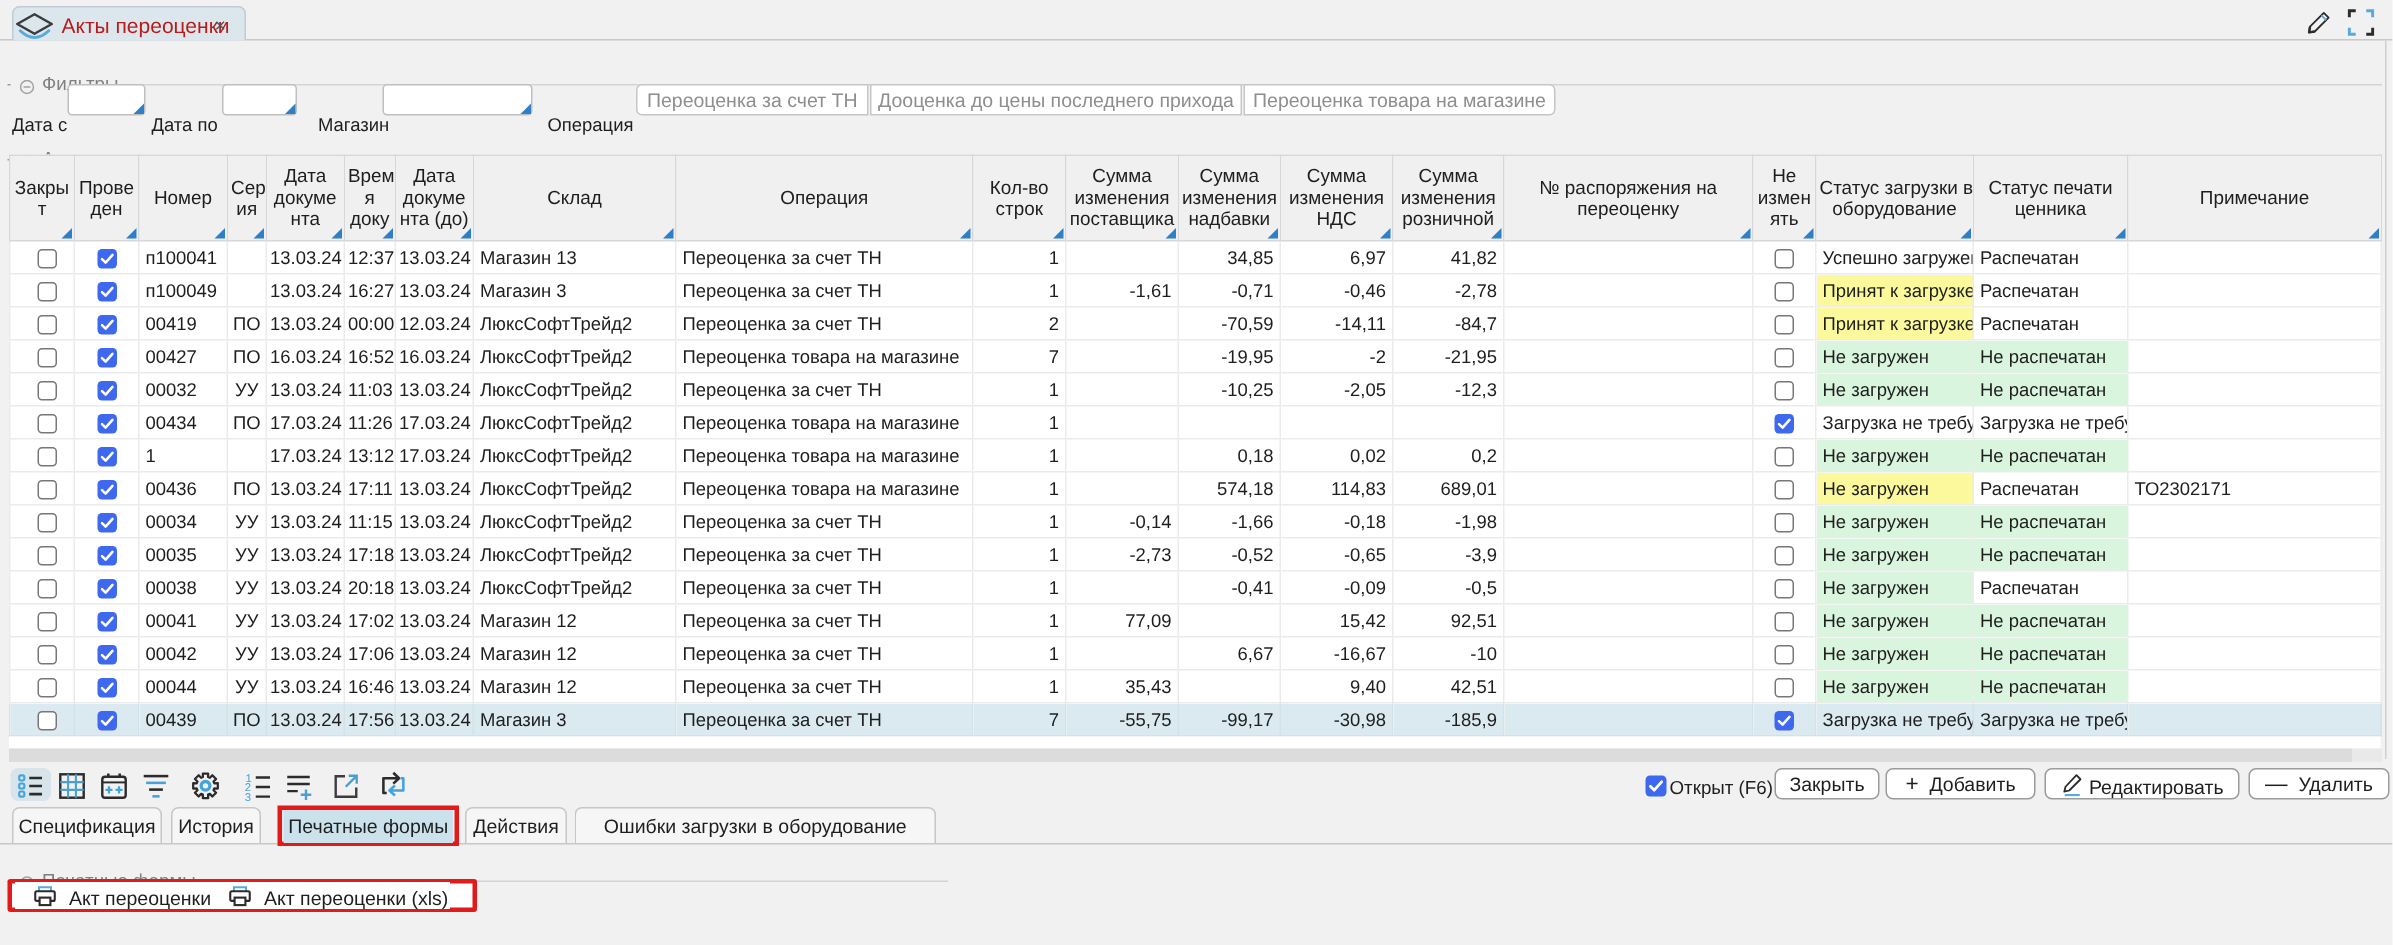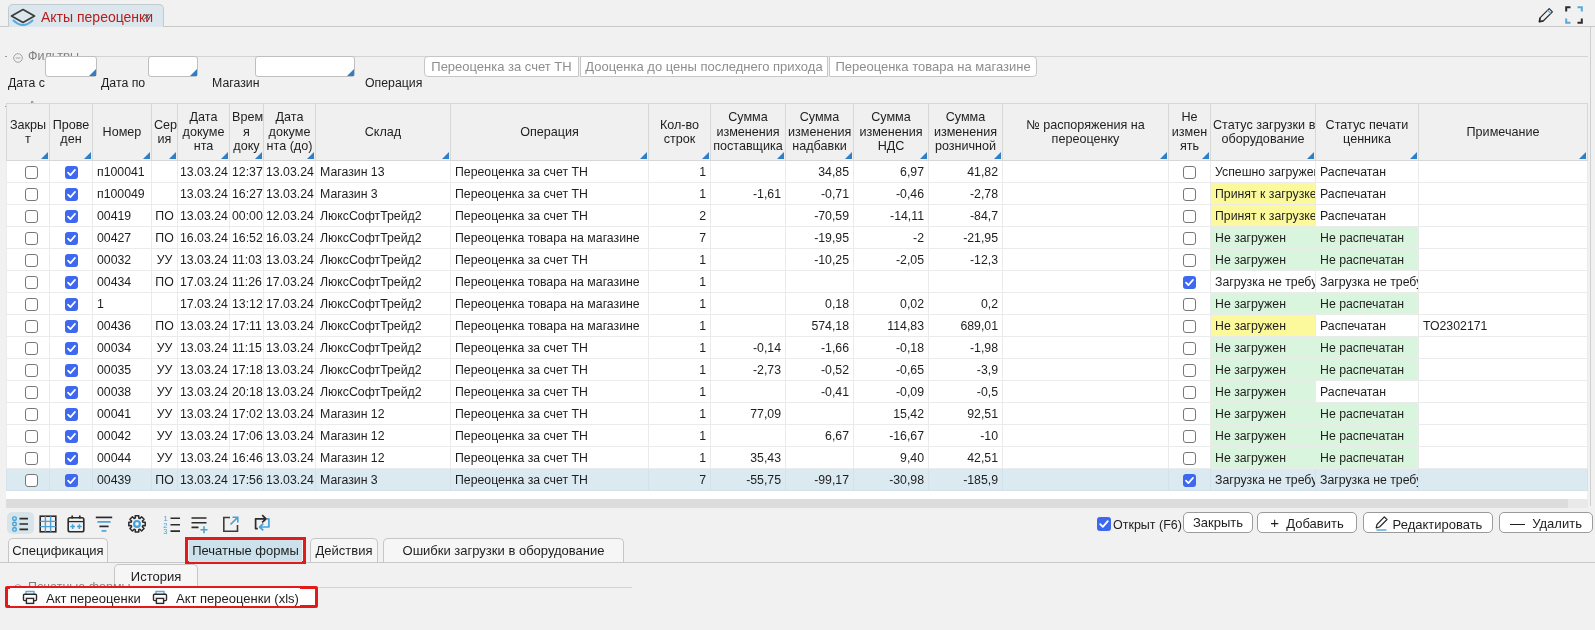--- a/index.html
+++ b/index.html
@@ -629,21 +629,21 @@
 <div class="btn" style="left:1183px; width:70px; line-height:19px;">Закрыть</div>
 <div class="btn" style="left:1257px; width:100px; line-height:19px;"><span style="font-size:15px;">+</span>&nbsp; Добавить</div>
 <div class="btn" style="left:1363px; width:130px; line-height:19px;"><span style="position:relative; top:2px; margin-right:4px;"><svg width="15" height="16" viewBox="0 0 15 16">
 <path d="M10.3 1.8 L13 4.5 L5.5 12 L2.2 12.8 L3 9.5 Z" fill="none" stroke="#2b2b2b" stroke-width="1.2" stroke-linejoin="round"></path>
 <path d="M2.5 15 H12.5" stroke="#57abdd" stroke-width="1.5"></path>
 </svg></span>Редактировать</div>
 <div class="btn" style="left:1499px; width:94px; line-height:19px;"><span style="font-size:15px;">—</span>&nbsp; Удалить</div>
 
 <div id="tabsline"></div>
 <div class="btab" style="left:8px; width:100px;">Спецификация</div>
-<div class="btab" style="left:114px; width:84px;margin-top:26px;">История</div>
+<div class="btab" style="left:114px; width:60px;">История</div>
 <div id="redtab"></div>
 <div id="btabact">Печатные формы</div>
 <div class="btab" style="left:310px; width:68px;">Действия</div>
 <div class="btab" style="left:383px; width:241px;">Ошибки загрузки в оборудование</div>
 
 <div class="sect" style="left:0; top:565px; width:700px;">
   <span class="dash"></span>
     <span class="mic"><svg width="10" height="10" viewBox="0 0 10 10">
         <circle cx="5" cy="5" r="4.3" fill="none" stroke="#a2a2a2" stroke-width="1"></circle>
         <path d="M2.7 5 H7.3" stroke="#a2a2a2" stroke-width="1"></path>

